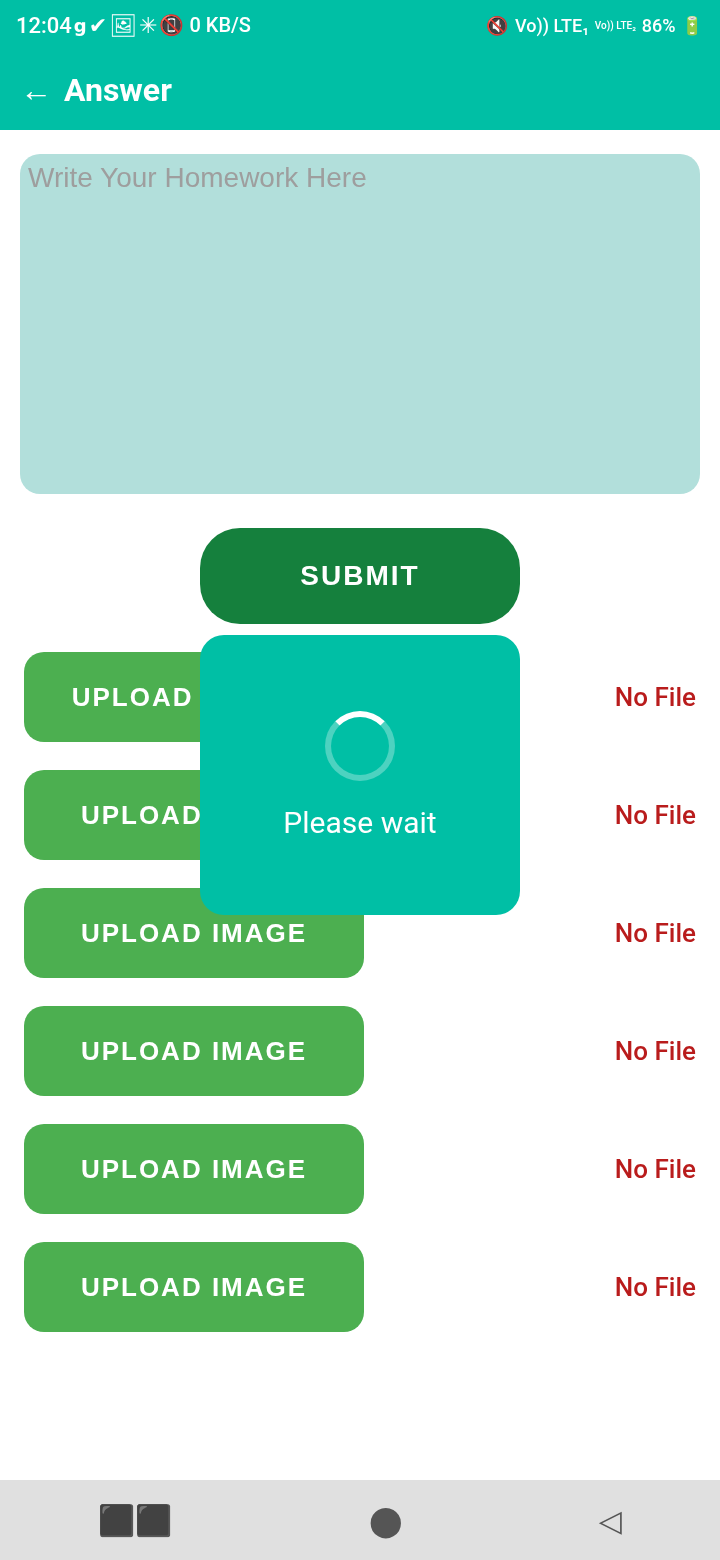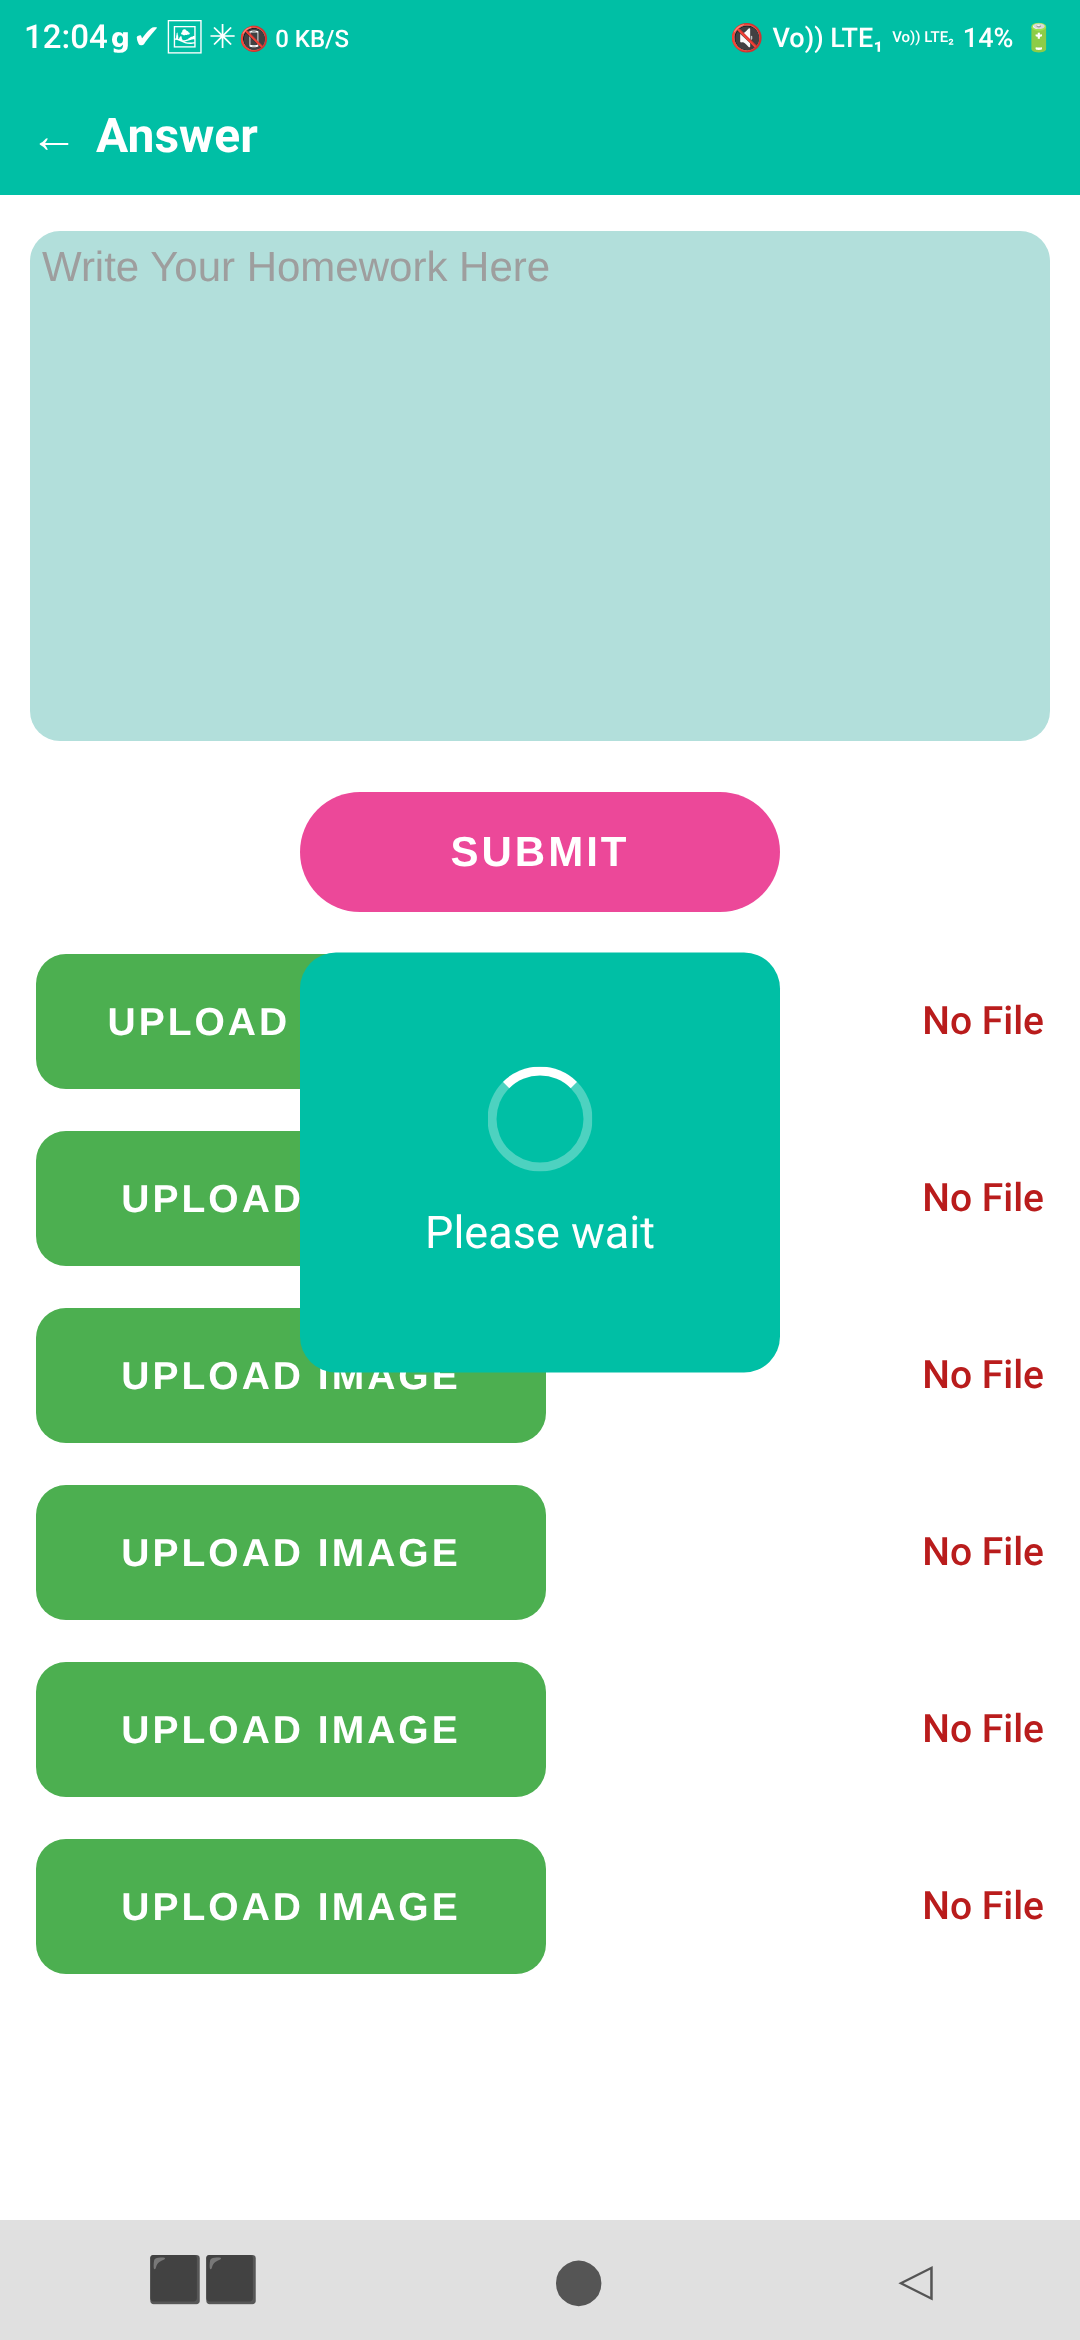--- a/index.html
+++ b/index.html
@@ -87,22 +87,22 @@
 
     .homework-textarea::placeholder {
       color: #9e9e9e;
     }
 
     
     .submit-btn {
       display: block;
       margin: 30px auto 0 auto;
       width: 320px;
-      height: 80px;
-      background: #ec4899;
+      height: 96px;
+      background: #15803d;
       border: none;
       border-radius: 40px;
       color: white;
       font-size: 28px;
       font-weight: bold;
       letter-spacing: 2px;
       cursor: pointer;
     }
 
     
@@ -198,27 +198,27 @@
 </head>
 <body>
 
 <div class="status-bar">
   <div class="status-left">
     <span>12:04</span>
     <span style="font-size:18px;">𝗴</span>
     <span>✔</span>
     <span>🖼</span>
     <span>✳</span>
-    <span style="font-size:16px;">📵 0 KB/S</span>
+    <span style="font-size:20px;">📵 0 KB/S</span>
   </div>
   <div class="status-right">
     <span>🔇</span>
     <span style="font-size:18px;">Vo)) LTE₁</span>
     <span style="font-size:10px;">Vo)) LTE₂</span>
-    <span>14%</span>
+    <span>86%</span>
     <span>🔋</span>
   </div>
 </div>
 
 <div class="top-bar">
   <span class="back-arrow">←</span>
   <span class="page-title">Answer</span>
 </div>
 
 <div class="main-content">

